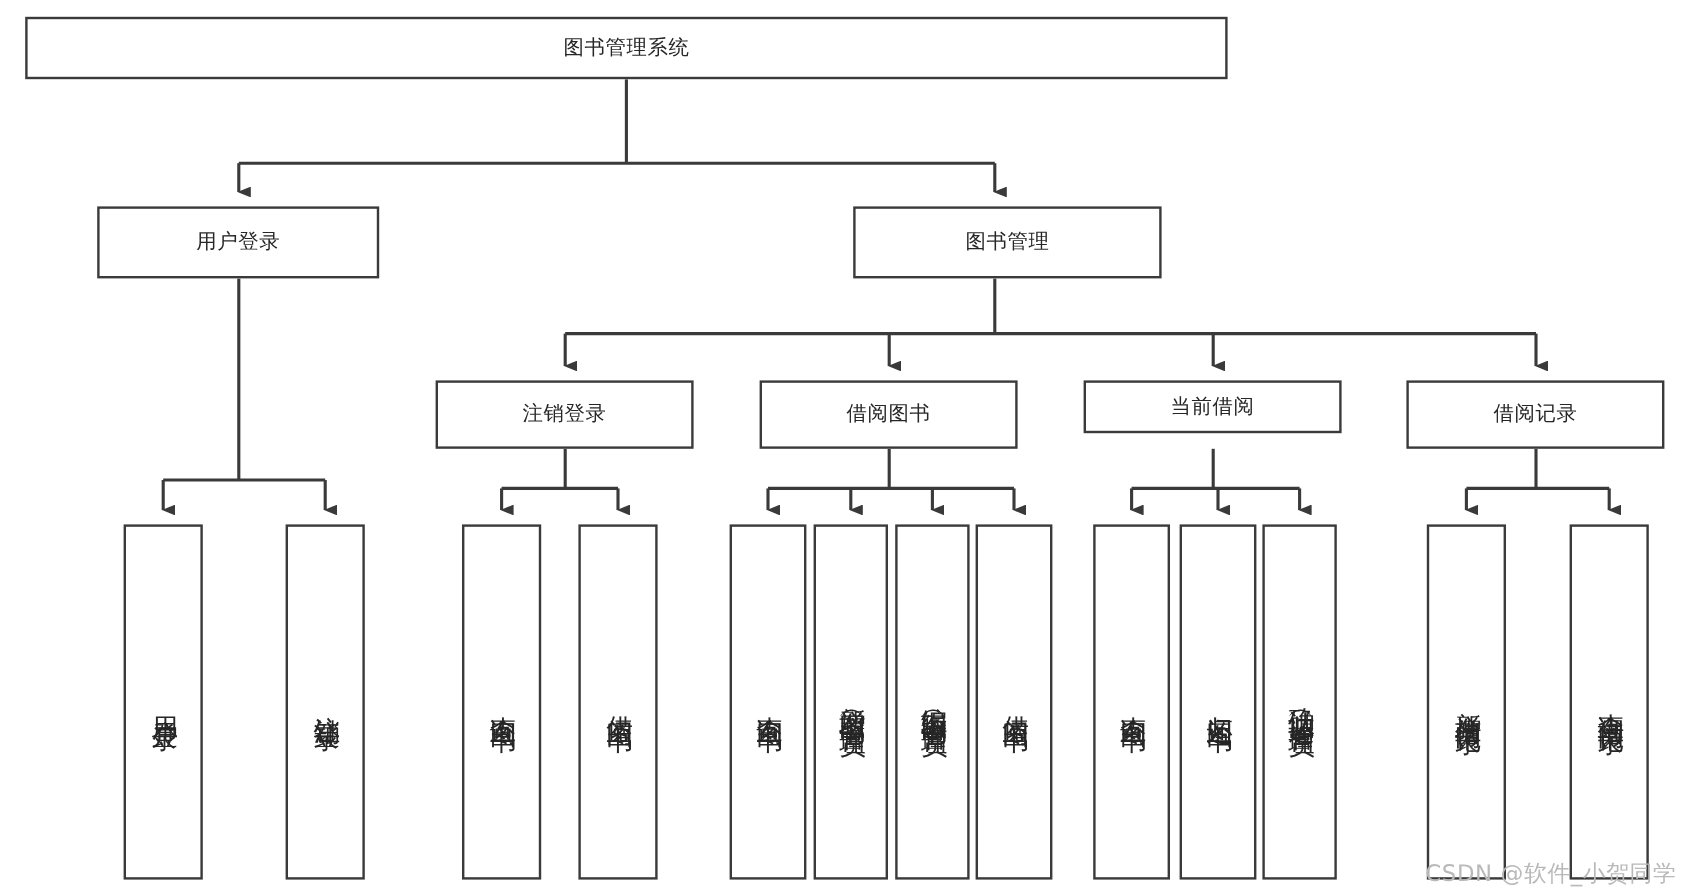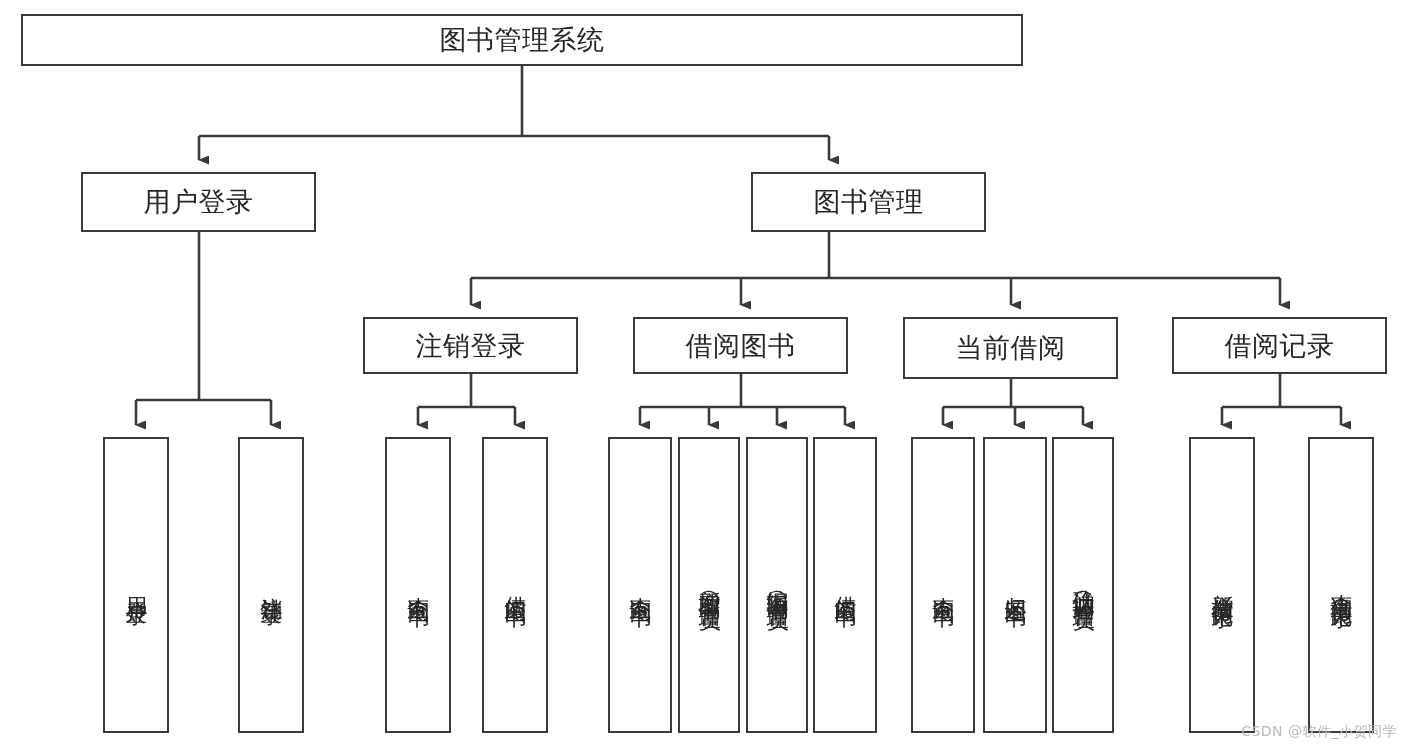--- a/index.html
+++ b/index.html
@@ -39,40 +39,40 @@
   }
   .node .node-label {
     display: block;
     text-align: center;
     line-height: 1.18;
     color: #262626;
     letter-spacing: 0.5px;
     white-space: nowrap;
   }
   .node.horizontal .node-label {
-    font-size: 27px;
+    font-size: 17px;
   }
   .node.vertical {
     align-items: center;
     justify-content: center;
   }
   .node.vertical .node-label {
     writing-mode: vertical-rl;
     text-orientation: upright;
     font-size: 22px;
     line-height: 1.04;
     letter-spacing: 3px;
     max-height: 272px;
     text-align: center;
   }
   #watermark {
     position: absolute;
     right: 8px;
     bottom: 6px;
-    font-size: 14px;
+    font-size: 19px;
     color: #b9b9b9;
     letter-spacing: 0.5px;
     z-index: 5;
     white-space: nowrap;
   }
 </style>
 </head>
 <body>
 
 <div id="diagram-canvas">
@@ -120,30 +120,30 @@
       </g>
   </svg>
 
   <div id="node-layer">
       <div class="node horizontal" style="left: 21px; top: 14px; width: 1002px; height: 52px; border-color: rgb(58, 58, 58); background: rgb(255, 255, 255);">
         <span class="node-label" style="color: rgb(38, 38, 38);">图书管理系统</span>
       </div>
       <div class="node horizontal" style="left: 81px; top: 172px; width: 235px; height: 60px; border-color: rgb(58, 58, 58); background: rgb(255, 255, 255);">
         <span class="node-label" style="color: rgb(38, 38, 38);">用户登录</span>
       </div>
-      <div class="node horizontal" style="left: 711px; top: 172px; width: 235px; height: 60px; border-color: rgb(58, 58, 58); background: rgb(255, 255, 255); margin-left: 40px;">
+      <div class="node horizontal" style="left: 711px; top: 172px; width: 257px; height: 60px; border-color: rgb(58, 58, 58); background: rgb(255, 255, 255);">
         <span class="node-label" style="color: rgb(38, 38, 38);">图书管理</span>
       </div>
       <div class="node horizontal" style="left: 363px; top: 317px; width: 215px; height: 57px; border-color: rgb(58, 58, 58); background: rgb(255, 255, 255);">
         <span class="node-label" style="color: rgb(38, 38, 38);">注销登录</span>
       </div>
       <div class="node horizontal" style="left: 633px; top: 317px; width: 215px; height: 57px; border-color: rgb(58, 58, 58); background: rgb(255, 255, 255);">
         <span class="node-label" style="color: rgb(38, 38, 38);">借阅图书</span>
       </div>
-      <div class="node horizontal" style="left: 903px; top: 317px; width: 215px; height: 62px; border-color: rgb(58, 58, 58); background: rgb(255, 255, 255);">
+      <div class="node horizontal" style="left: 903px; top: 317px; width: 215px; height: 44px; border-color: rgb(58, 58, 58); background: rgb(255, 255, 255);">
         <span class="node-label" style="color: rgb(38, 38, 38);">当前借阅</span>
       </div>
       <div class="node horizontal" style="left: 1172px; top: 317px; width: 215px; height: 57px; border-color: rgb(58, 58, 58); background: rgb(255, 255, 255);">
         <span class="node-label" style="color: rgb(38, 38, 38);">借阅记录</span>
       </div>
       <div class="node vertical" style="left: 103px; top: 437px; width: 66px; height: 296px; border-color: rgb(58, 58, 58); background: rgb(255, 255, 255);">
         <span class="node-label" style="color: rgb(38, 38, 38);">用户登录</span>
       </div>
       <div class="node vertical" style="left: 238px; top: 437px; width: 66px; height: 296px; border-color: rgb(58, 58, 58); background: rgb(255, 255, 255);">
         <span class="node-label" style="color: rgb(38, 38, 38);">注销登录</span>

